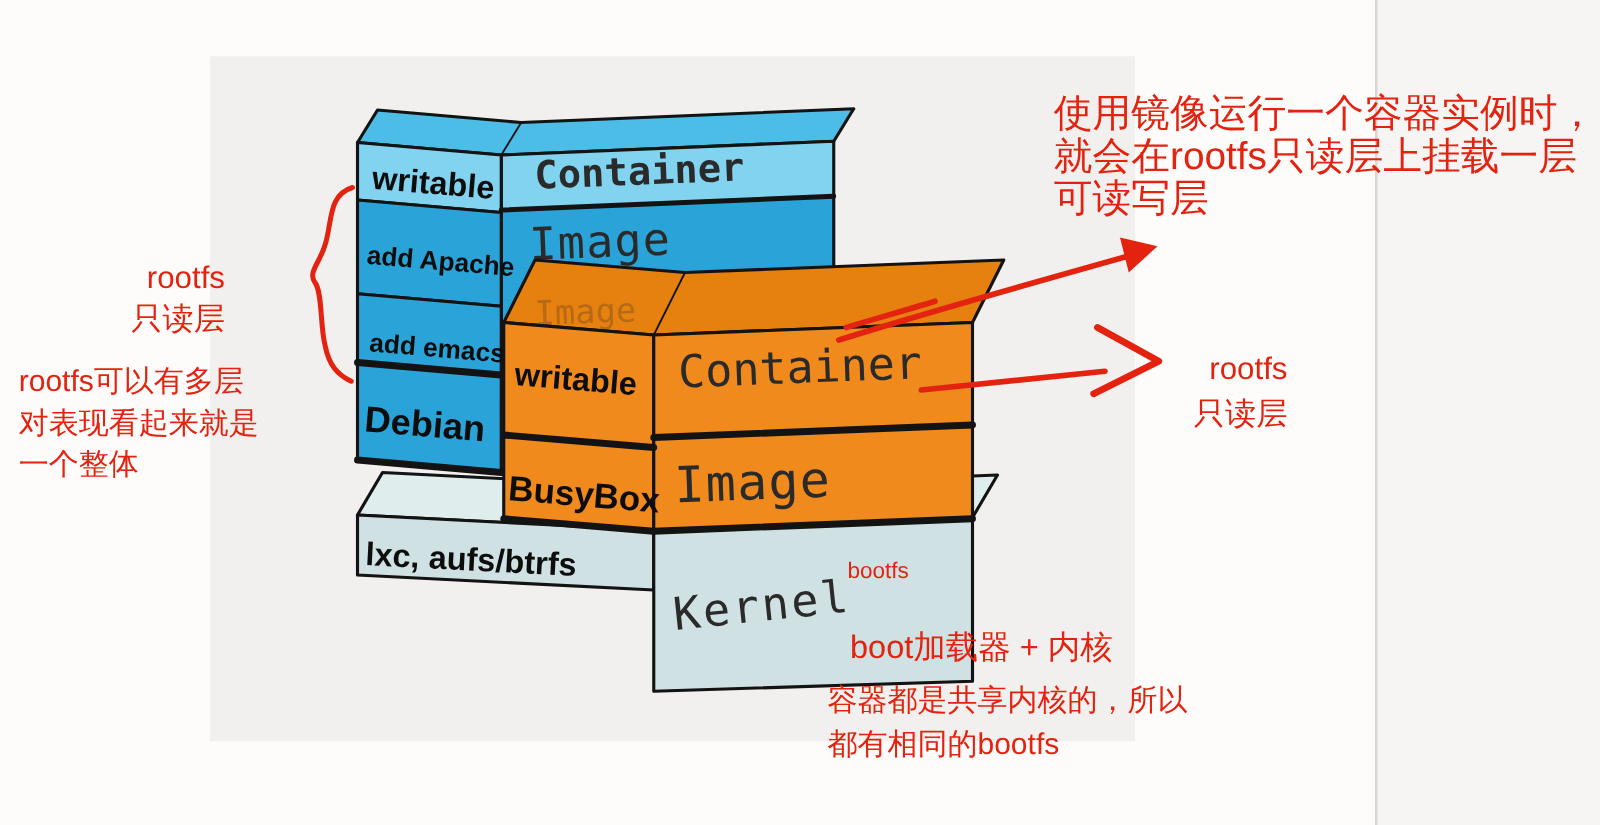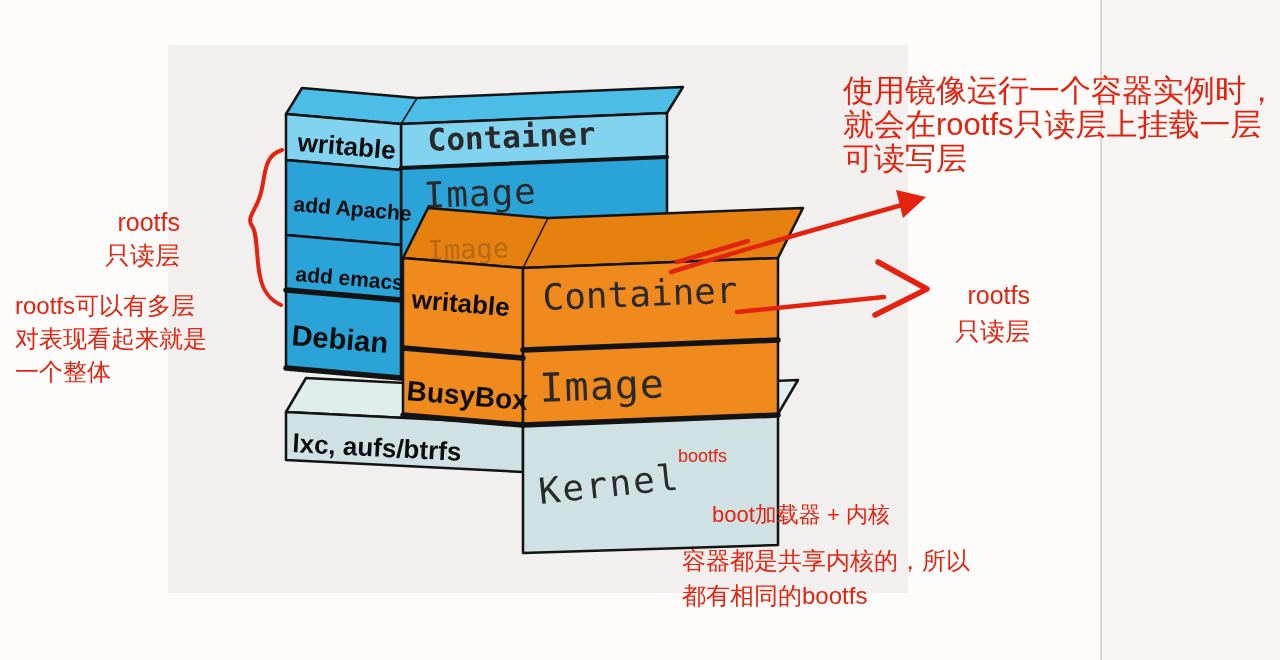--- a/index.html
+++ b/index.html
@@ -99,18 +99,18 @@
 
   <div class="note" style="left:15px; top:289px; font-size:24px; line-height:33px;">rootfs可以有多层
 对表现看起来就是
 一个整体</div>
 
   <div class="note center" style="left:930px; top:277px; width:100px; font-size:25px; line-height:36px;">rootfs
 只读层</div>
 
   <div class="note" style="left:678px; top:446px; font-size:18px;">bootfs</div>
 
-  <div class="note" style="left:712px; top:500px; font-size:22px;text-align:center;">boot加载器 + 内核</div>
+  <div class="note" style="left:680px; top:500px; font-size:26px;text-align:center;">boot加载器 + 内核</div>
 
-  <div class="note" style="left:662px; top:543px; font-size:24px; line-height:35px;margin-left:20px;">容器都是共享内核的，所以
+  <div class="note" style="left:662px; top:543px; font-size:24px; line-height:35px;">容器都是共享内核的，所以
 都有相同的bootfs</div>
 
 </div>
 
 </body></html>

